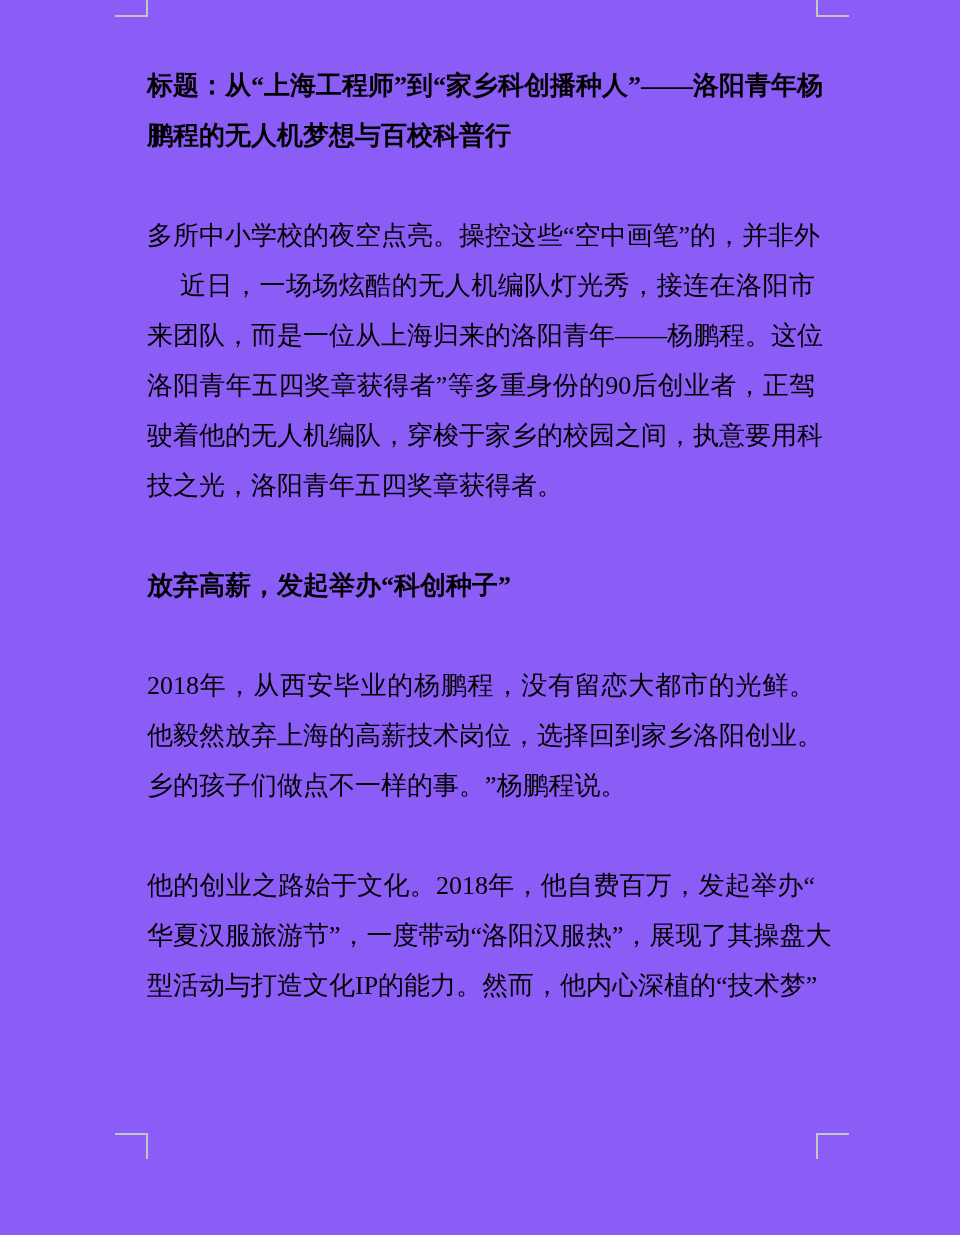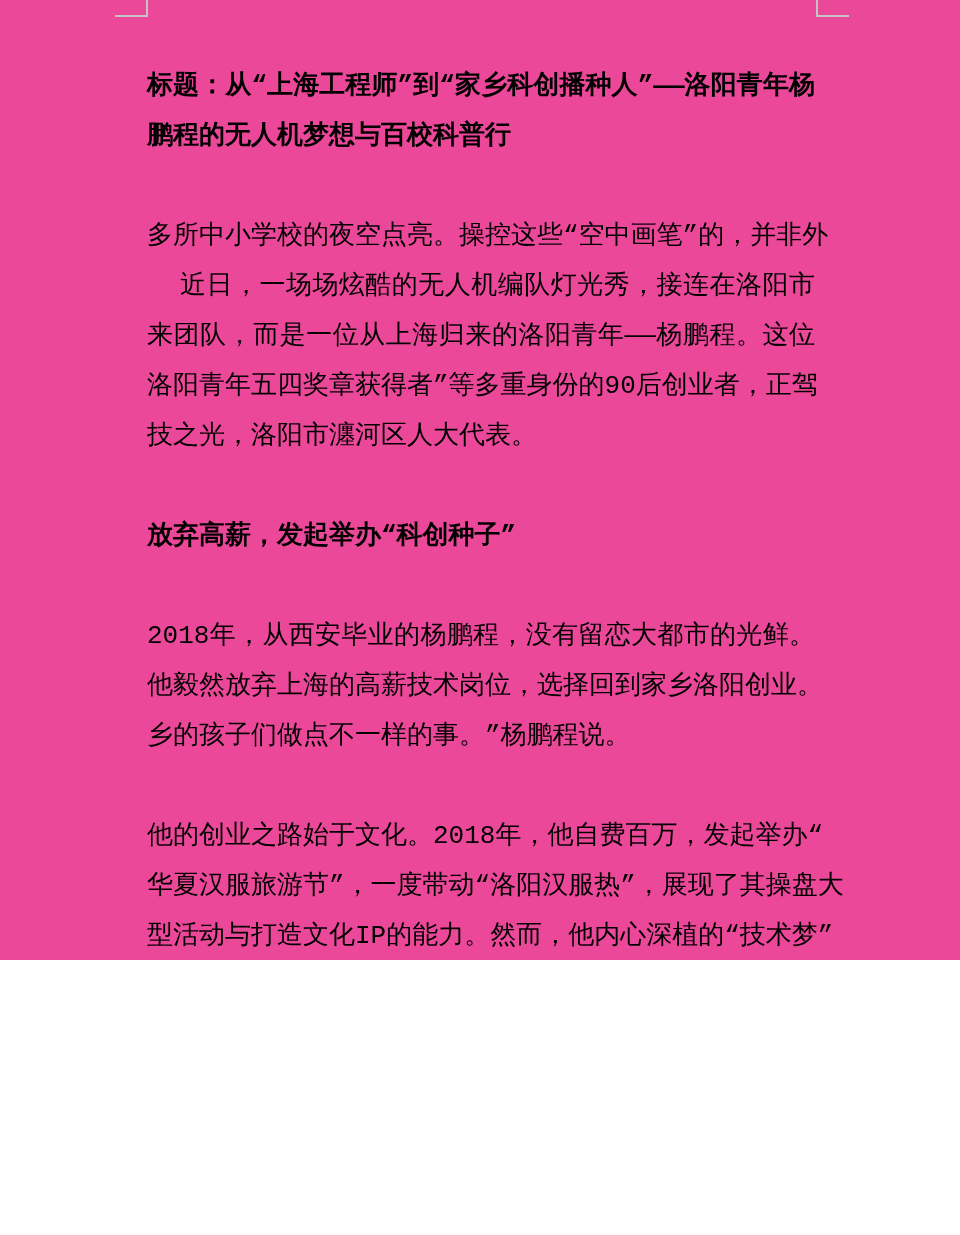--- a/index.html
+++ b/index.html
@@ -3,24 +3,24 @@
 <meta charset="utf-8">
 <style>
   html, body {
     margin: 0;
     padding: 0;
     background: #ffffff;
   }
   .page {
     position: relative;
     width: 960px;
-    height: 960px;
-    background: #ec4899;
+    height: 1235px;
+    background: #8b5cf6;
     overflow: hidden;
-    font-family: Liberation Mono, monospace;
+    font-family: Liberation Serif, serif;
     color: #000000;
   }
   
   .crop {
     position: absolute;
     width: 31px;
     height: 15px;
   }
   .crop.tl { left: 115px; top: 0;      border-bottom: 2px solid #c4c4c4; border-right: 2px solid #c4c4c4; }
   .crop.tr { left: 816px; top: 0;      border-bottom: 2px solid #c4c4c4; border-left: 2px solid #c4c4c4; }
@@ -67,21 +67,22 @@
     <div class="block">
       <div class="line bold">标题：从“上海工程师”到“家乡科创播种人”——洛阳青年杨</div>
       <div class="line bold end">鹏程的无人机梦想与百校科普行</div>
     </div>
 
     <div class="block">
       <div class="line">多所中小学校的夜空点亮。操控这些“空中画笔”的，并非外</div>
       <div class="line indent">近日，一场场炫酷的无人机编队灯光秀，接连在洛阳市</div>
       <div class="line">来团队，而是一位从上海归来的洛阳青年——杨鹏程。这位</div>
       <div class="line">洛阳青年五四奖章获得者”等多重身份的90后创业者，正驾</div>
-      <div class="line end">技之光，洛阳市瀍河区人大代表。</div>
+      <div class="line">驶着他的无人机编队，穿梭于家乡的校园之间，执意要用科</div>
+      <div class="line end">技之光，洛阳青年五四奖章获得者。</div>
     </div>
 
     <div class="block">
       <div class="line bold end">放弃高薪，发起举办“科创种子”</div>
     </div>
 
     <div class="block">
       <div class="line">2018年，从西安毕业的杨鹏程，没有留恋大都市的光鲜。</div>
       <div class="line">他毅然放弃上海的高薪技术岗位，选择回到家乡洛阳创业。</div>
       <div class="line end">乡的孩子们做点不一样的事。”杨鹏程说。</div>

